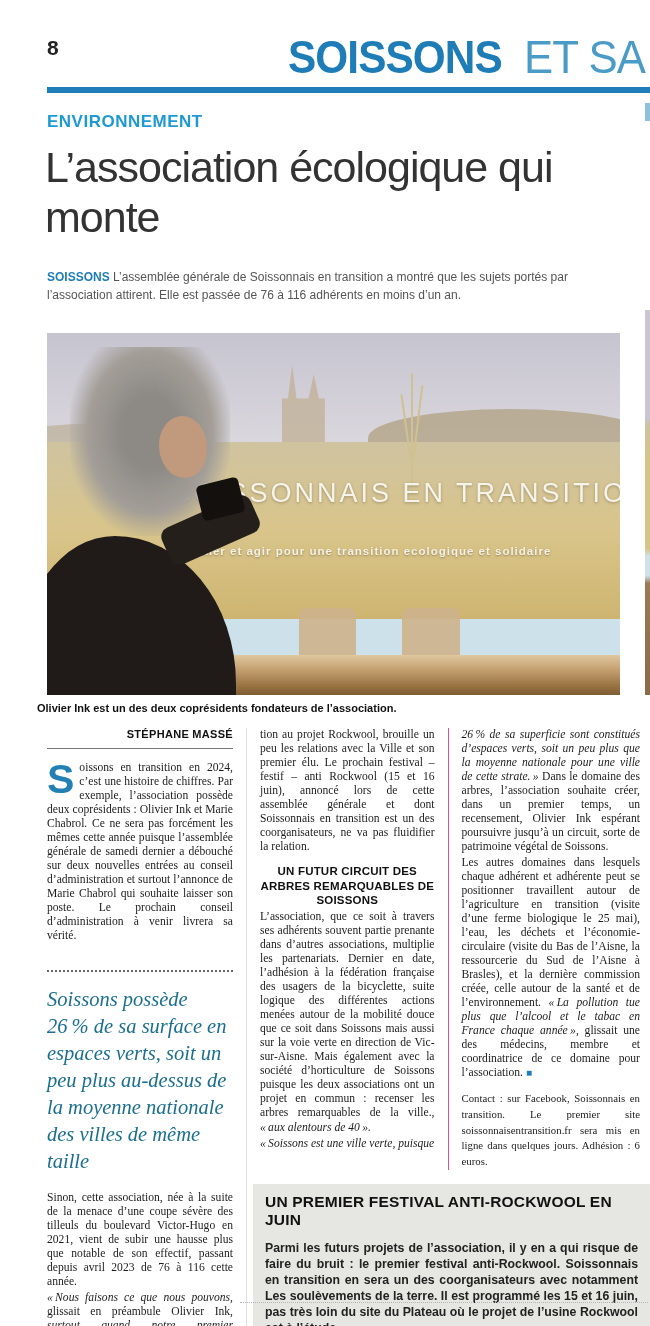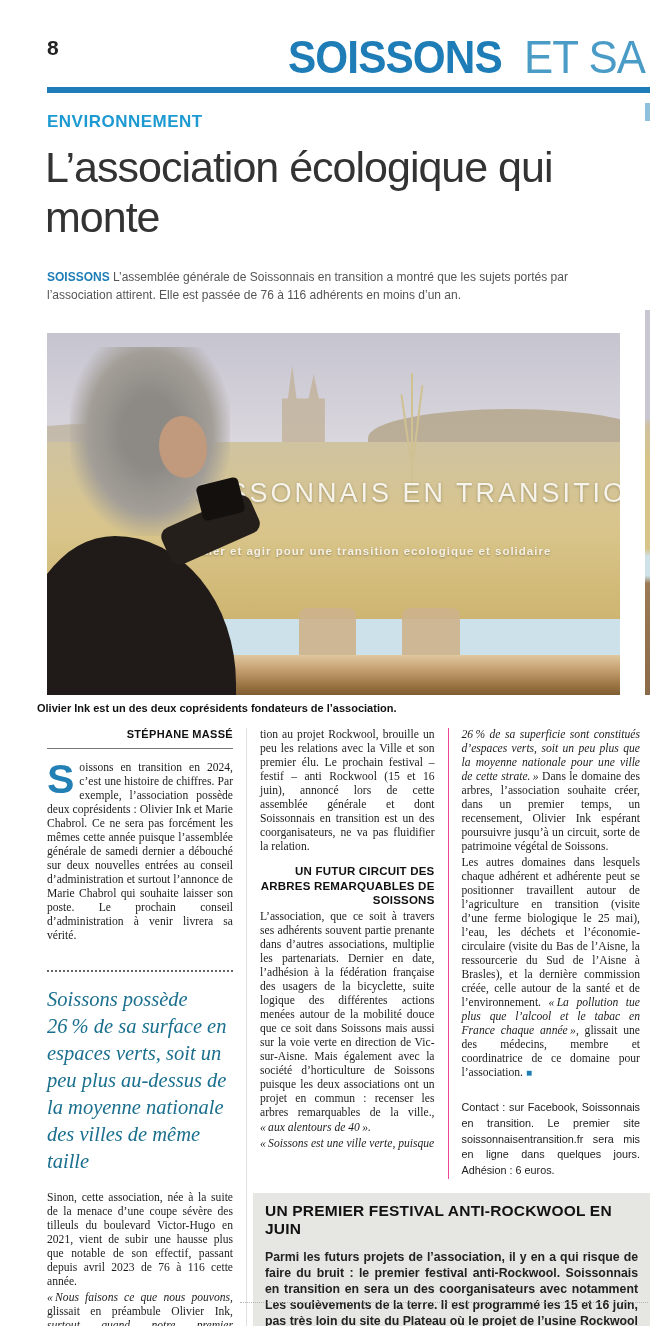--- a/index.html
+++ b/index.html
@@ -69,23 +69,23 @@
   .it{font-style:italic;}
   .author{font-family:"Liberation Sans",sans-serif;font-size:11px;font-weight:bold;color:#111;
           letter-spacing:.3px;text-align:right;}
   .author-rule{border:none;border-top:1px solid #777;margin:7px 0 12px 0;}
   .dropcap{float:left;font-family:"Liberation Sans",sans-serif;font-weight:bold;color:#2280b4;
            font-size:41px;line-height:.82;padding:2px 5px 0 0;}
   .dotted-sep{border:none;border-top:2px dotted #666;margin:26px 0 14px 0;}
   .pull-quote{font-family:"Liberation Serif",serif;font-style:italic;color:#1a6f8e;font-size:20.5px;
               line-height:1.32;text-align:left;margin:0 0 16px 0;}
   .subhead{font-family:"Liberation Sans",sans-serif;font-size:11.5px;font-weight:bold;color:#111;
-           line-height:1.25;margin:10px 0 3px 0;text-align:right;letter-spacing:.2px;}
+           line-height:1.25;margin:10px 0 3px 0;text-align:center;letter-spacing:.2px;}
   .endmark{color:#1e7db6;font-size:10px;}
-  .contact{font-family:Liberation Sans, sans-serif;font-size:10.8px;line-height:1.45;margin-top:20px;}
+  .contact{font-family:Liberation Serif, serif;font-size:10.8px;line-height:1.45;margin-top:11px;}
 
   
   .info-box{margin-top:14px;margin-left:6px;background:#e6e6e2;padding:9px 12px 10px 12px;}
   .info-box h3{margin:0 0 12px 0;font-size:15.5px;font-weight:bold;color:#111;letter-spacing:.2px;}
   .info-box p{margin:0;font-size:12.3px;font-weight:bold;line-height:1.3;text-align:justify;color:#222;}
 
   .bottom-dotted{position:absolute;left:240px;top:1302px;width:408px;border-top:1px dotted #b5b5b5;}
 
   
   .sliver-top{position:absolute;right:0;top:103px;width:5px;height:18px;background:#8fc1dc;}

